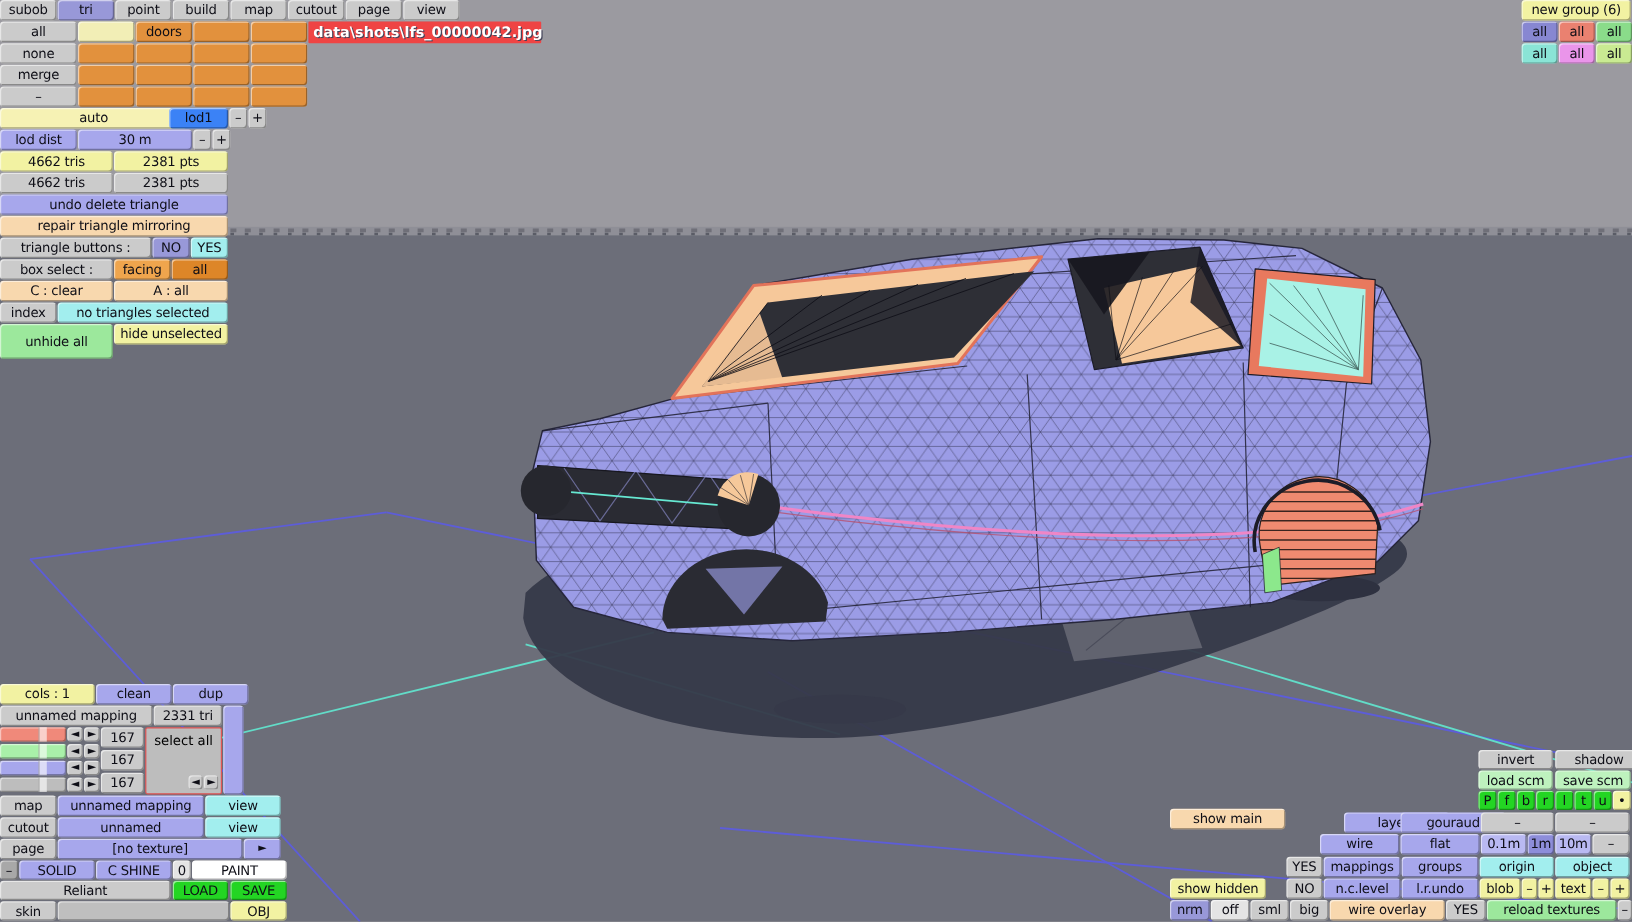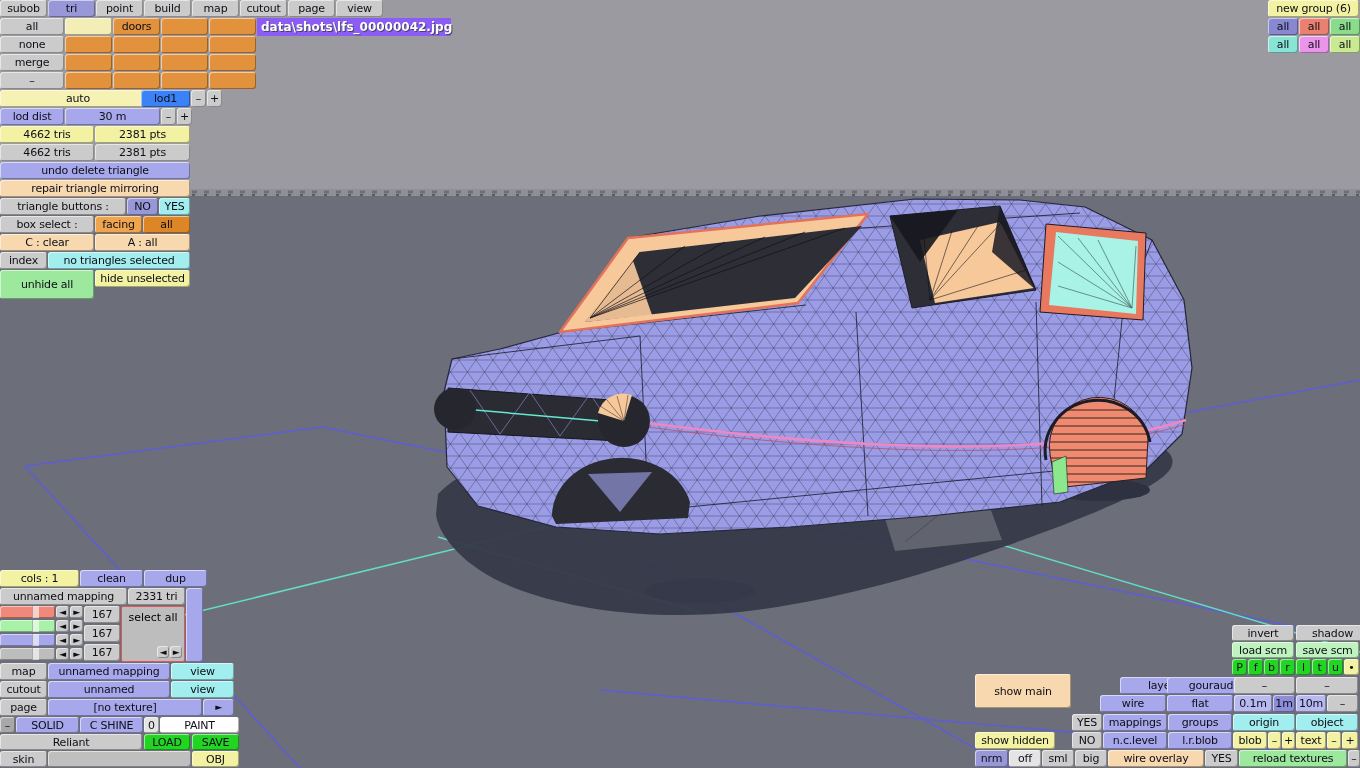--- a/index.html
+++ b/index.html
@@ -21,21 +21,21 @@
   .wh{background:#ffffff}.ce{background:#f2eeb6}
   .g-pu{background:#8787d2}.g-sa{background:#ea8170}.g-gr{background:#8adc8a}
   .g-cy{background:#8ae4d6}.g-pk{background:#ea95ea}.g-pg{background:#c9ea92}
   .track{position:absolute;z-index:2;border-radius:2px;
      box-shadow:inset 1px 1px 0 rgba(255,255,255,.5), inset -1px -1px 0 rgba(0,0,0,.3)}
   .sl-r{background:#f0897a}.sl-g{background:#a9f0a9}.sl-b{background:#a7a7ec}.sl-x{background:#bdbdbd}
   .handle{position:absolute;left:58%;top:0;width:6px;height:100%;background:rgba(255,255,255,.6);
      border-left:1px solid rgba(0,0,0,.25)}
   .selbox{position:absolute;z-index:2;background:#bdbdbd;border:1px solid #e05555;border-radius:2px;
      font:11px "DejaVu Sans",sans-serif;text-align:center;padding-top:4px;box-sizing:border-box}
-  .fname{position:absolute;z-index:2;background:#8b5cf6;color:#fff;font:bold 12px/18px "DejaVu Sans",sans-serif;
+  .fname{position:absolute;z-index:2;background:#ef4444;color:#fff;font:bold 12px/18px "DejaVu Sans",sans-serif;
      text-align:center;padding-left:4px;text-shadow:1px 1px 0 #44455a;border-radius:1px}
 </style>
 </head>
 <body>
 
 <svg id="view" width="1360" height="768" viewBox="0 0 1360 768">
   <defs>
     <pattern id="mesh" width="34" height="24" patternUnits="userSpaceOnUse">
       <path d="M0,24 L17,0 L34,24 M0,0 L17,24 L34,0 M0,0 H34 M0,24 H34 M0,12 H34" stroke="#23233c" stroke-width="0.7" fill="none" opacity="0.5"></path>
     </pattern>
@@ -311,31 +311,31 @@
 <div class="b pu" style="left:1167px;top:677px;width:88px;height:17px">gouraud</div>
 <div class="b gy" style="left:1234px;top:677px;width:61px;height:17px">–</div>
 <div class="b gy" style="left:1296px;top:677px;width:62px;height:17px">–</div>
 <div class="b pu" style="left:1100px;top:695px;width:66px;height:17px">wire</div>
 <div class="b pu" style="left:1167px;top:695px;width:66px;height:17px">flat</div>
 <div class="b pu3" style="left:1234px;top:695px;width:38px;height:17px">0.1m</div>
 <div class="b pu4" style="left:1273px;top:695px;width:22px;height:17px">1m</div>
 <div class="b pu3" style="left:1296px;top:695px;width:30px;height:17px">10m</div>
 <div class="b gy" style="left:1327px;top:695px;width:31px;height:17px">–</div>
 
-<div class="b pe" style="left:975px;top:674px;width:96px;height:34px">show main</div>
+<div class="b pe" style="left:975px;top:674px;width:96px;height:17px">show main</div>
 <div class="b gy" style="left:1072px;top:714px;width:30px;height:17px">YES</div>
 <div class="b pu" style="left:1103px;top:714px;width:64px;height:17px">mappings</div>
 <div class="b pu" style="left:1168px;top:714px;width:64px;height:17px">groups</div>
 <div class="b cy" style="left:1233px;top:714px;width:62px;height:17px">origin</div>
 <div class="b cy" style="left:1296px;top:714px;width:62px;height:17px">object</div>
 
 <div class="b ye" style="left:975px;top:732px;width:80px;height:17px">show hidden</div>
 <div class="b gy" style="left:1072px;top:732px;width:30px;height:17px">NO</div>
 <div class="b pu" style="left:1103px;top:732px;width:64px;height:17px">n.c.level</div>
-<div class="b pu" style="left:1168px;top:732px;width:64px;height:17px">l.r.blob</div>
+<div class="b pu" style="left:1168px;top:732px;width:64px;height:17px">l.r.undo</div>
 <div class="b ye" style="left:1233px;top:732px;width:34px;height:17px">blob</div>
 <div class="b ye" style="left:1268px;top:732px;width:13px;height:17px">–</div>
 <div class="b ye" style="left:1282px;top:732px;width:13px;height:17px">+</div>
 <div class="b ye" style="left:1296px;top:732px;width:30px;height:17px">text</div>
 <div class="b ye" style="left:1327px;top:732px;width:14px;height:17px">–</div>
 <div class="b ye" style="left:1342px;top:732px;width:16px;height:17px">+</div>
 
 <div class="b pu2" style="left:975px;top:750px;width:33px;height:17px">nrm</div>
 <div class="b gy4" style="left:1009px;top:750px;width:32px;height:17px">off</div>
 <div class="b gy" style="left:1042px;top:750px;width:32px;height:17px">sml</div>

